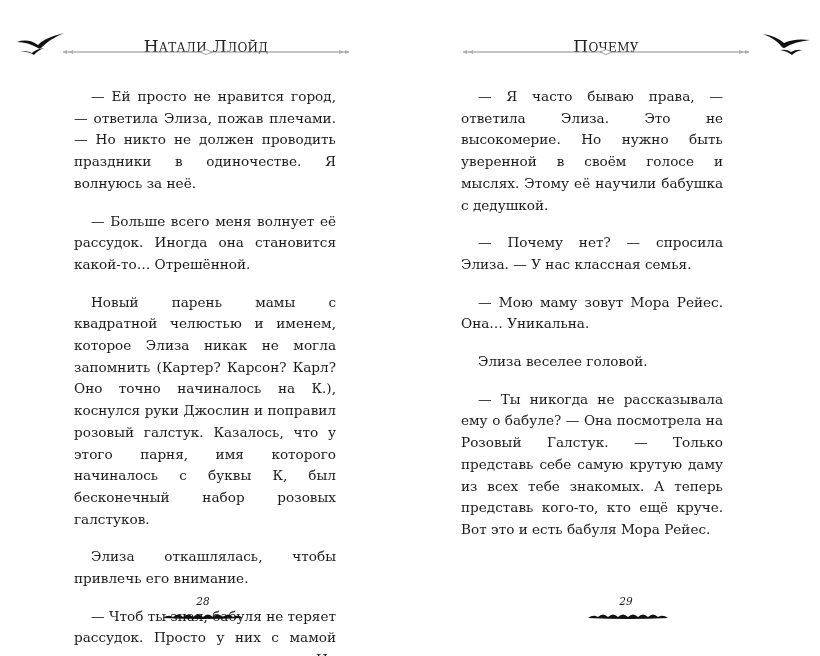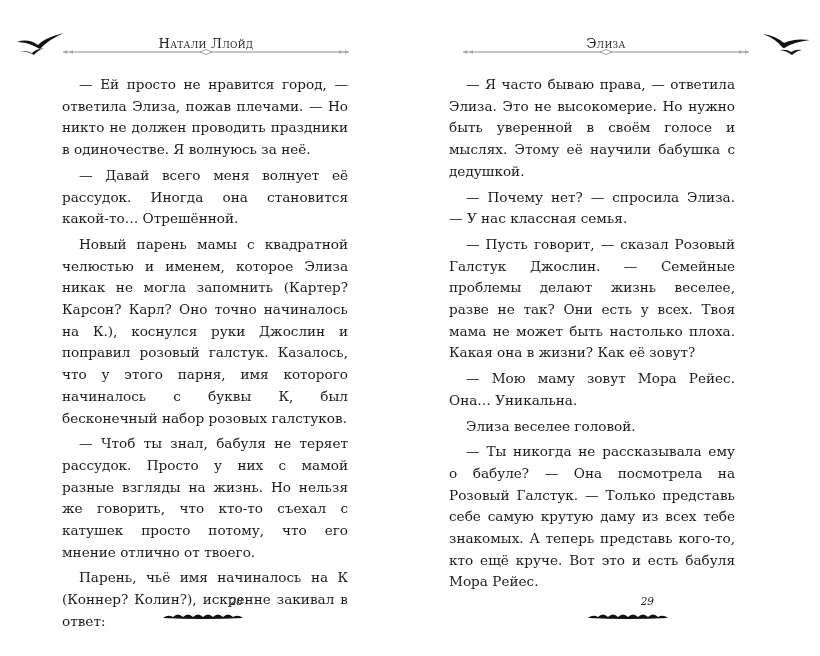--- a/index.html
+++ b/index.html
@@ -2,44 +2,44 @@
 <html><head>
 <meta charset="utf-8">
 <style>
   html, body { margin: 0; padding: 0; background: #ffffff; }
   body { width: 820px; height: 656px; position: relative; overflow: hidden;
          font-family: "DejaVu Serif", "Liberation Serif", serif; color: #1a1a1a; }
   .page { position: absolute; top: 0; height: 656px; }
   .page.left { left: 0; width: 410px; }
   .page.right { left: 410px; width: 410px; }
 
-  .running-head { position: absolute; top: 36px; font-size: 13px; letter-spacing: 0.3px;
+  .running-head { position: absolute; top: 36px; font-size: 17px; letter-spacing: 0.3px;
                   font-variant: small-caps; color: #222; text-align: center; width: 290px; }
   .page.left .running-head { left: 61px; }
   .page.right .running-head { left: 51px; }
 
   .head-rule { position: absolute; top: 49px; width: 290px; height: 6px; }
   .page.left .head-rule { left: 61px; }
   .page.right .head-rule { left: 51px; }
 
   .birds { position: absolute; top: 30px; width: 55px; height: 26px; }
   .page.left .birds { left: 14px; }
   .page.right .birds { left: 348px; }
 
   .text-block { position: absolute; top: 70px; width: 294px; font-size: 13.6px;
                 line-height: 21.7px; text-align: justify; }
   .page.left .text-block { left: 58px; }
   .page.right .text-block { left: 35px; }
-  .text-block p { margin: 4px; text-indent: 17px; text-align-last: left; }
+  .text-block p { margin: 16px; text-indent: 17px; text-align-last: left; }
   .text-block p.gap { margin-top: 4px; }
 
-  .folio { position: absolute; top: 595px; width: 80px; text-align: right;
+  .folio { position: absolute; top: 595px; width: 80px; text-align: center;
            font-size: 10.5px; font-style: italic; color: #222; }
   .page.left .folio { left: 163px; }
-  .page.right .folio { left: 164px; }
+  .page.right .folio { left: 176px; }
   .waves { position: absolute; top: 611px; width: 80px; height: 10px; }
   .page.left .waves { left: 163px; }
   .page.right .waves { left: 178px; }
 </style>
 </head>
 <body>
 
 <div class="page left">
   <svg class="birds" viewBox="0 0 55 26">
     <path d="M3 12 Q14 8 24 15 Q30 8 50 3 Q36 9 28 17 Q26 20 24 18 Q14 12 3 12 Z" fill="#111"></path>
@@ -47,48 +47,48 @@
   </svg>
   <div class="running-head">Натали Ллойд</div>
   <svg class="head-rule" viewBox="0 0 290 6">
     <line x1="2" y1="3" x2="288" y2="3" stroke="#8a8a8a" stroke-width="1"></line>
     <path d="M2 3 L6 1 L6 5 Z M8 3 L12 1 L12 5 Z" fill="#aaa"></path>
     <path d="M288 3 L284 1 L284 5 Z M282 3 L278 1 L278 5 Z" fill="#aaa"></path>
     <path d="M139 3 L145 0.5 L151 3 L145 5.5 Z" fill="#fff" stroke="#8a8a8a" stroke-width="0.8"></path>
   </svg>
   <div class="text-block">
     <p>— Ей просто не нравится город, — ответила Элиза, пожав плечами. — Но никто не должен проводить праздники в одиночестве. Я волнуюсь за неё.</p>
-    <p>— Давай всего меня волнует её рассудок. Иногда она становится какой-то… Отрешённой.</p>
+    <p>— Больше всего меня волнует её рассудок. Иногда она становится какой-то… Отрешённой.</p>
     <p class="gap">Новый парень мамы с квадратной челюстью и именем, которое Элиза никак не могла запомнить (Картер? Карсон? Карл? Оно точно начиналось на К.), коснулся руки Джослин и поправил розовый галстук. Казалось, что у этого парня, имя которого начиналось с буквы К, был бесконечный набор розовых галстуков.</p>
+    <p class="gap">Элиза откашлялась, чтобы привлечь его внимание.</p>
     <p>— Чтоб ты знал, бабуля не теряет рассудок. Просто у них с мамой разные взгляды на жизнь. Но нельзя же говорить, что кто-то съехал с катушек просто потому, что его мнение отлично от твоего.</p>
     <p class="gap">Парень, чьё имя начиналось на К (Коннер? Колин?), искренне закивал в ответ:</p>
 
   </div>
   <div class="folio">28</div>
   <svg class="waves" viewBox="0 0 80 10">
     <path d="M0 7 Q5 3 10 6 Q15 1 20 6 Q25 1 30 6 Q35 1 40 6 Q45 1 50 6 Q55 1 60 6 Q65 1 70 6 Q75 3 80 7 Q40 9 0 7 Z" fill="#111"></path>
   </svg>
 </div>
 
 <div class="page right">
-  <div class="running-head">Элиза</div>
+  <div class="running-head">Почему</div>
   <svg class="head-rule" viewBox="0 0 290 6">
     <line x1="2" y1="3" x2="288" y2="3" stroke="#8a8a8a" stroke-width="1"></line>
     <path d="M2 3 L6 1 L6 5 Z M8 3 L12 1 L12 5 Z" fill="#aaa"></path>
     <path d="M288 3 L284 1 L284 5 Z M282 3 L278 1 L278 5 Z" fill="#aaa"></path>
     <path d="M139 3 L145 0.5 L151 3 L145 5.5 Z" fill="#fff" stroke="#8a8a8a" stroke-width="0.8"></path>
   </svg>
   <svg class="birds" viewBox="0 0 55 26">
     <path d="M5 4 Q18 6 26 13 Q36 8 52 10 Q36 12 28 17 Q26 19 24 17 Q18 9 5 4 Z" fill="#111"></path>
     <path d="M22 20 Q29 19 33 22 Q38 19 44 20 Q38 21 34 25 Q29 21 22 20 Z" fill="#111"></path>
   </svg>
   <div class="text-block">
     <p>— Я часто бываю права, — ответила Элиза. Это не высокомерие. Но нужно быть уверенной в своём голосе и мыслях. Этому её научили бабушка с дедушкой.</p>
     <p class="gap">— Почему нет? — спросила Элиза. — У нас классная семья.</p>
-    <p class="gap">— Пусть говорит, — сказал Розовый Галстук Джослин. — Семейные проблемы делают жизнь веселее, разве не так? Они есть у всех. Твоя мама не может быть настолько плоха. Какая она в жизни? Как её зовут?</p>
     <p class="gap">— Мою маму зовут Мора Рейес. Она… Уникальна.</p>
     <p class="gap">Элиза веселее головой.</p>
     <p>— Ты никогда не рассказывала ему о бабуле? — Она посмотрела на Розовый Галстук. — Только представь себе самую крутую даму из всех тебе знакомых. А теперь представь кого-то, кто ещё круче. Вот это и есть бабуля Мора Рейес.</p>
 
   </div>
   <div class="folio">29</div>
   <svg class="waves" viewBox="0 0 80 10">
     <path d="M0 7 Q5 3 10 6 Q15 1 20 6 Q25 1 30 6 Q35 1 40 6 Q45 1 50 6 Q55 1 60 6 Q65 1 70 6 Q75 3 80 7 Q40 9 0 7 Z" fill="#111"></path>
   </svg>
 </div>

